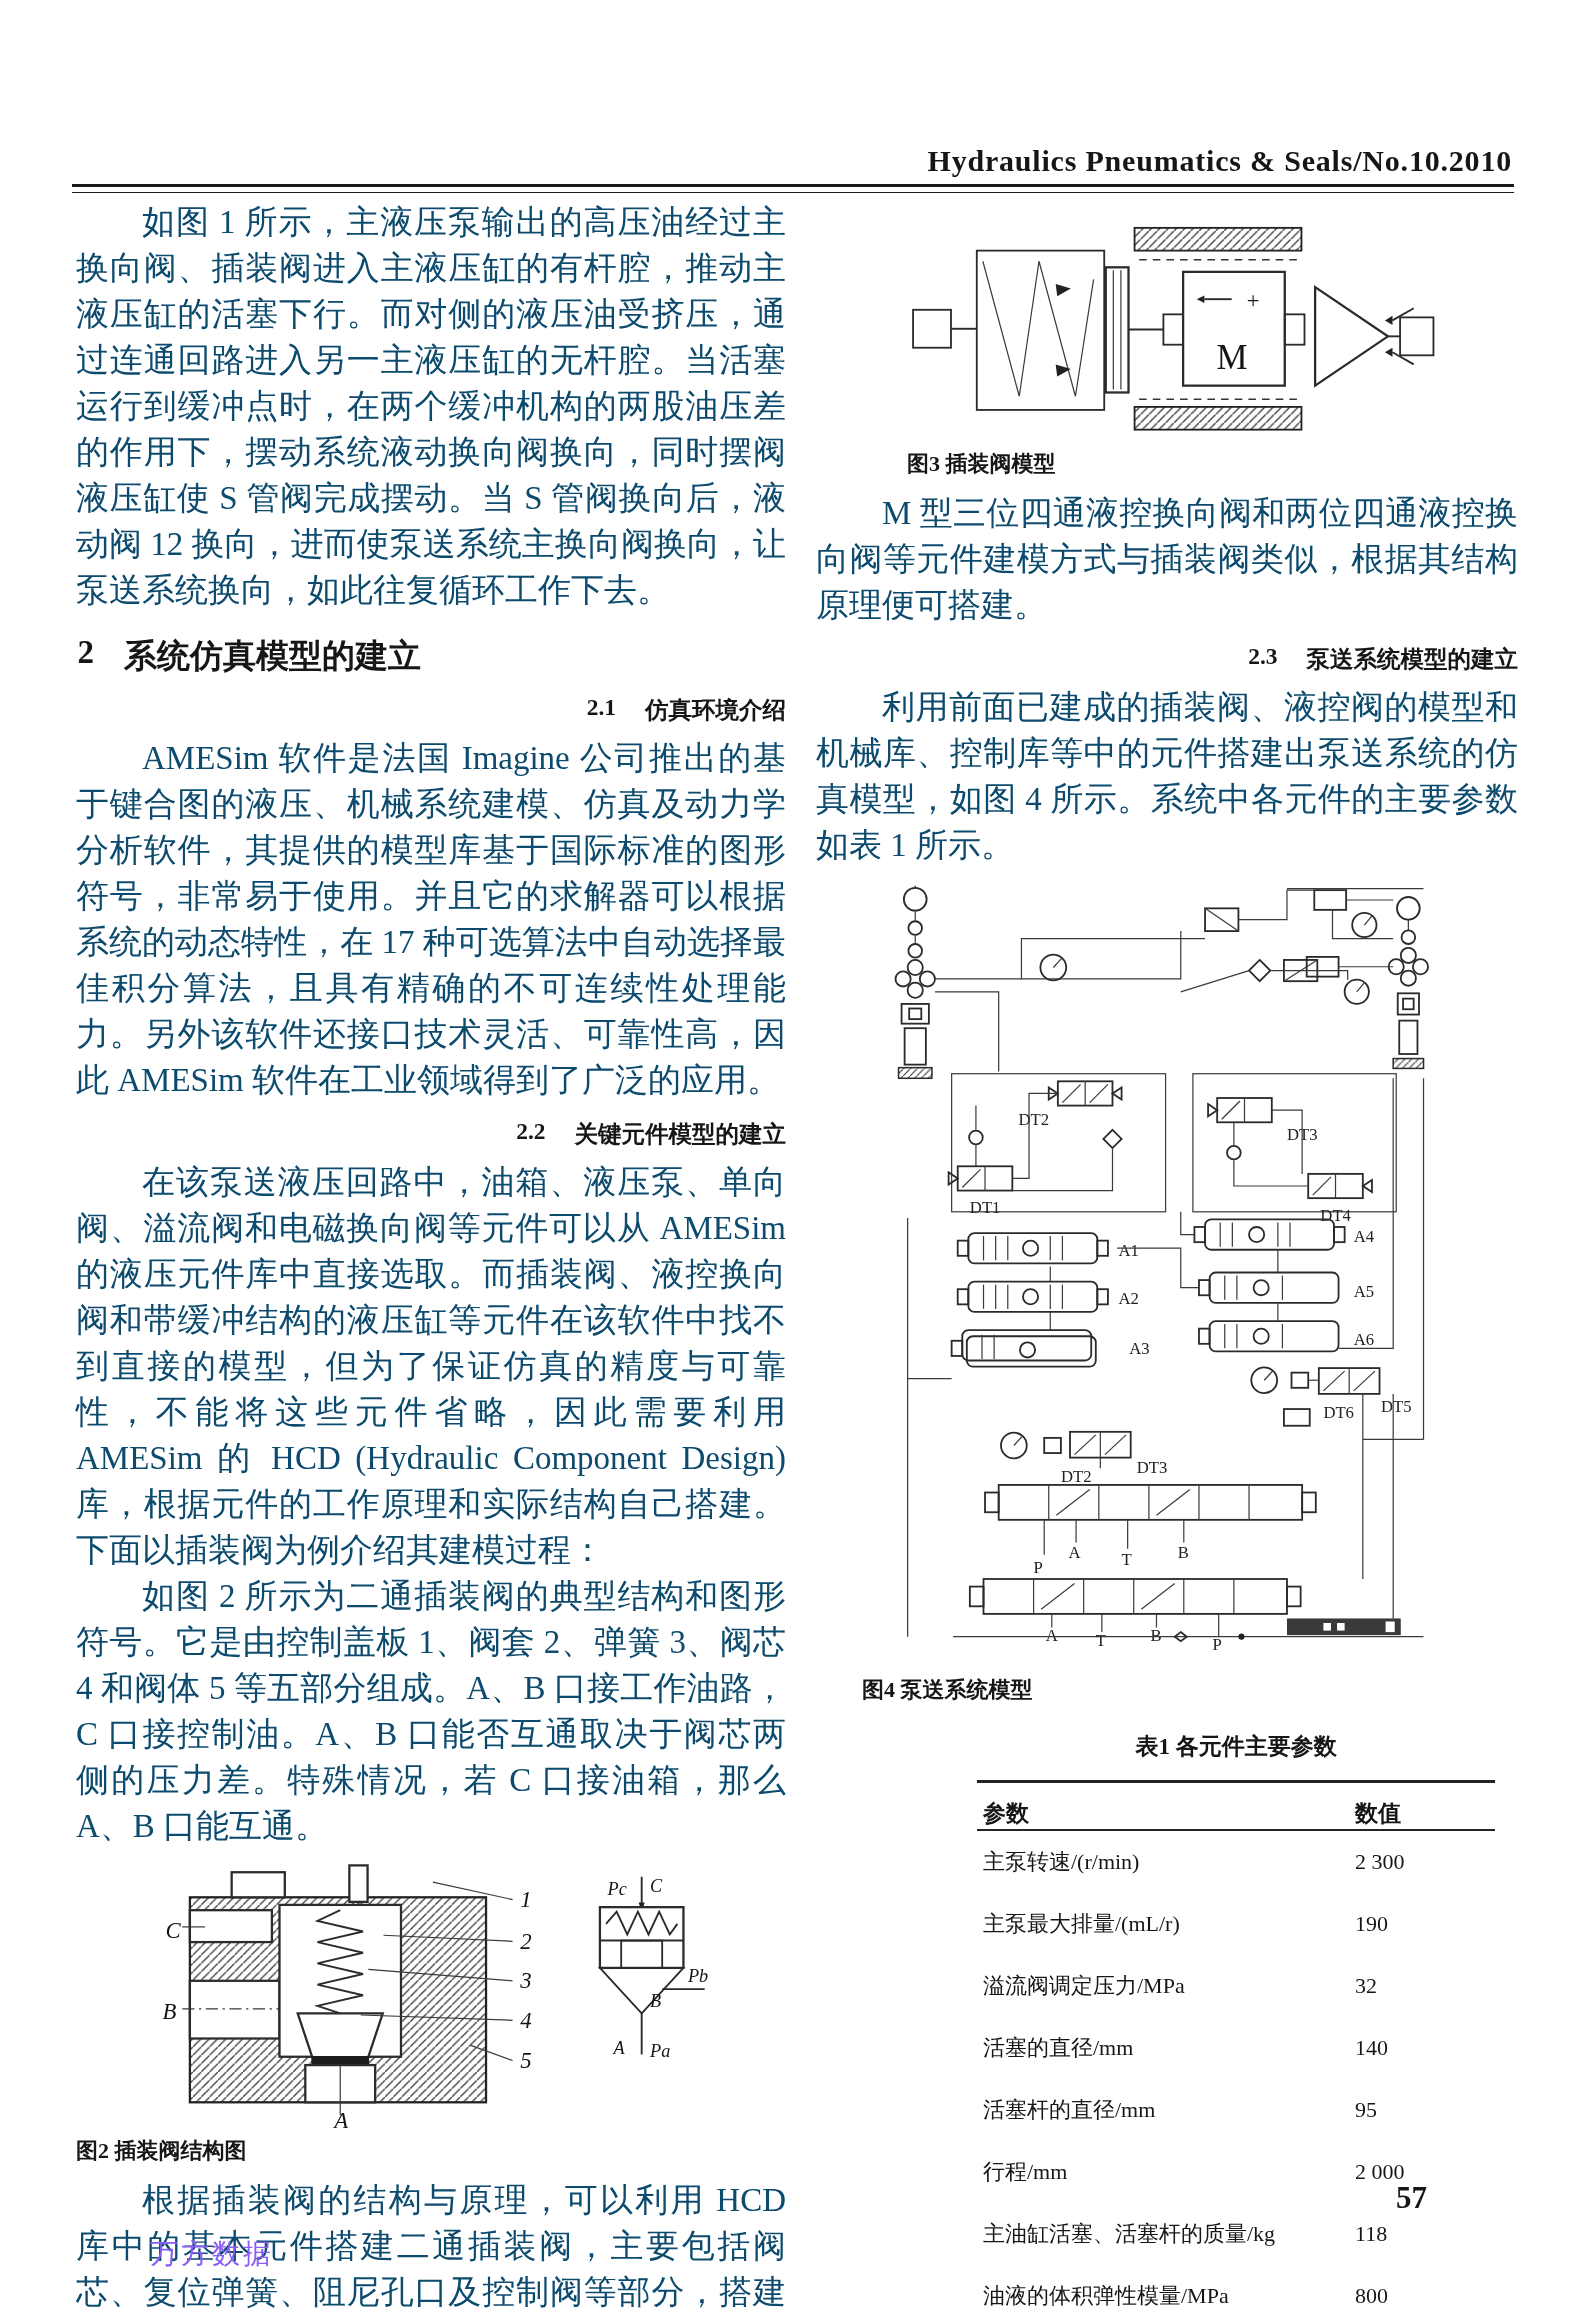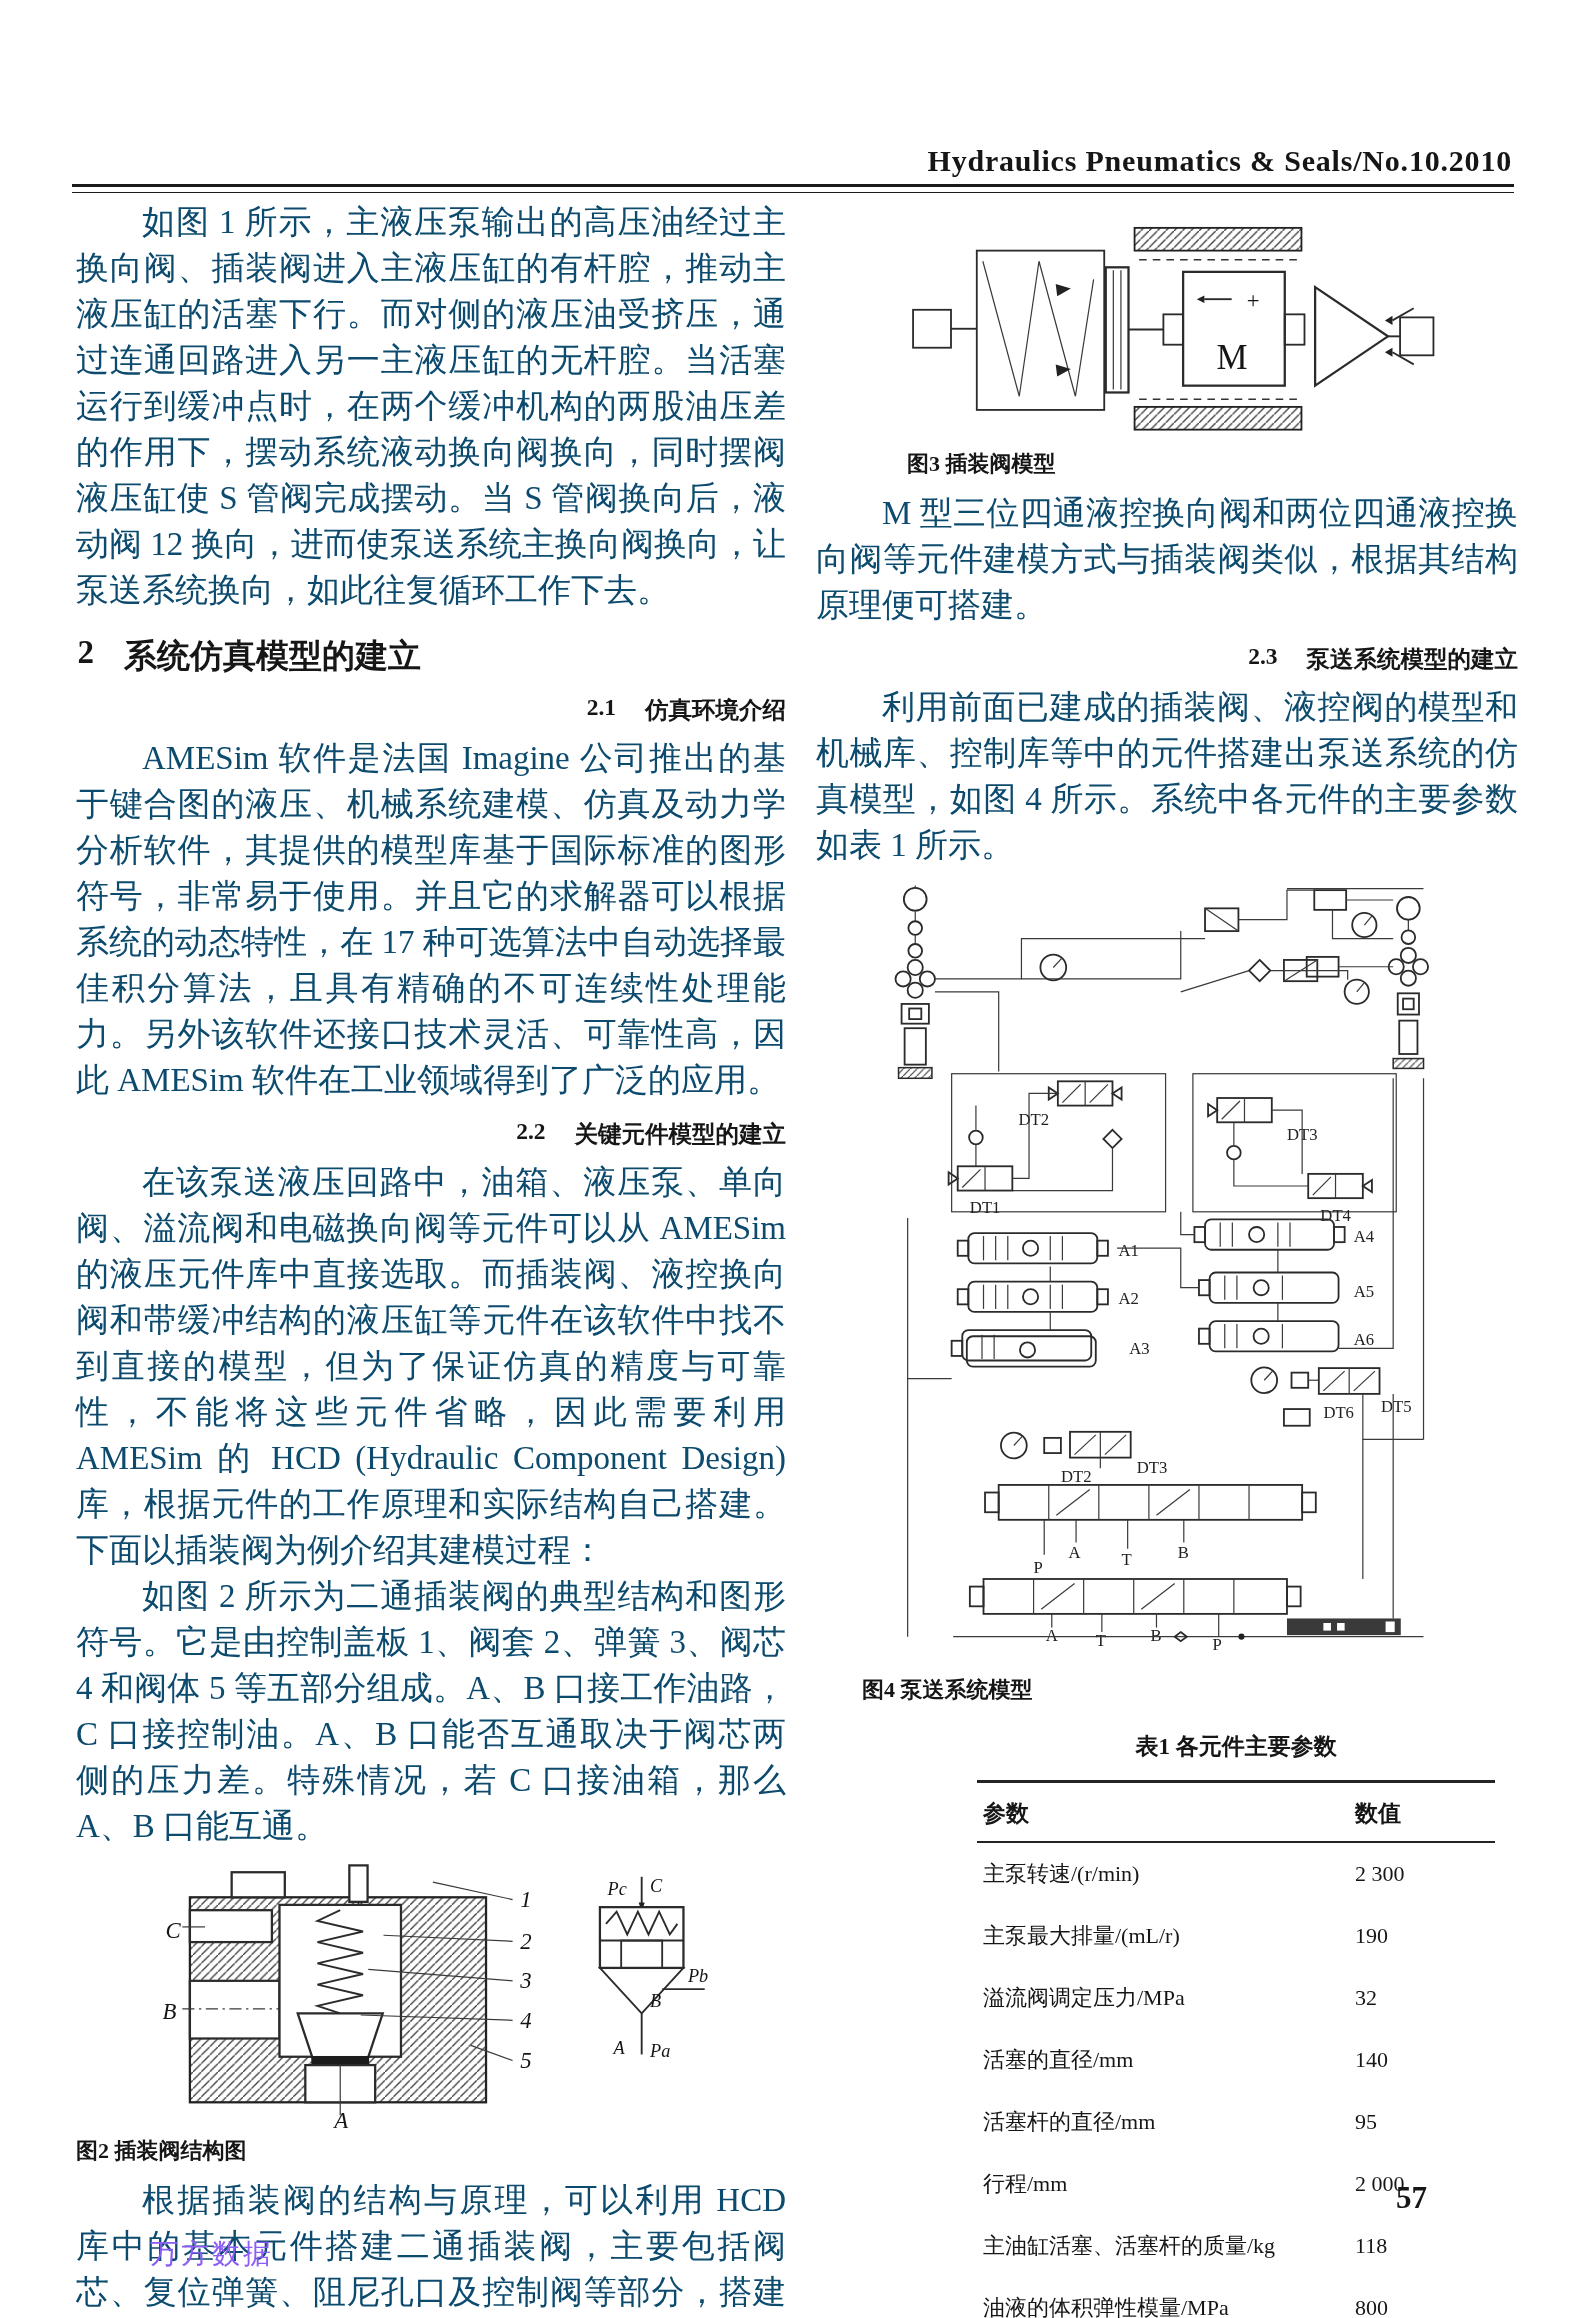--- a/index.html
+++ b/index.html
@@ -37,21 +37,21 @@
           font-size:30px;fill:#141414;}
   .svgsm{font-family:"Liberation Serif","DejaVu Serif",serif;font-style:italic;
          font-size:24px;fill:#141414;}
   .svgtag{font-family:"Liberation Serif","DejaVu Serif",serif;font-size:22px;fill:#222;}
   .svgM{font-family:"Liberation Serif","DejaVu Serif",serif;font-size:46px;fill:#161616;}
 
   .tbl-wrap{margin:20px 0 0 161px;width:518px;}
   .tbl-caption{text-align:center;font-weight:700;font-size:23px;margin:26px 0 18px 0;}
   table.params{width:100%;border-collapse:collapse;
       border-top:3px solid #242424;border-bottom:3px solid #242424;font-size:22px;}
-  table.params th{font-weight:700;text-align:left;padding:15px 0 12px 6px;
+  table.params th{font-weight:700;text-align:left;padding:15px 0 0 6px;
       border-bottom:2.3px solid #242424;font-size:23px;}
   table.params td{padding:16px 0 16px 6px;}
   .valcol{width:140px;}
 
   .page-number{position:absolute;left:1396px;top:2180px;font-size:31px;font-weight:700;}
   .footer-watermark{position:absolute;left:150px;top:2235px;font-size:28px;color:#8b5cf6;
       letter-spacing:3px;}
 </style>
 </head>
 <body>

